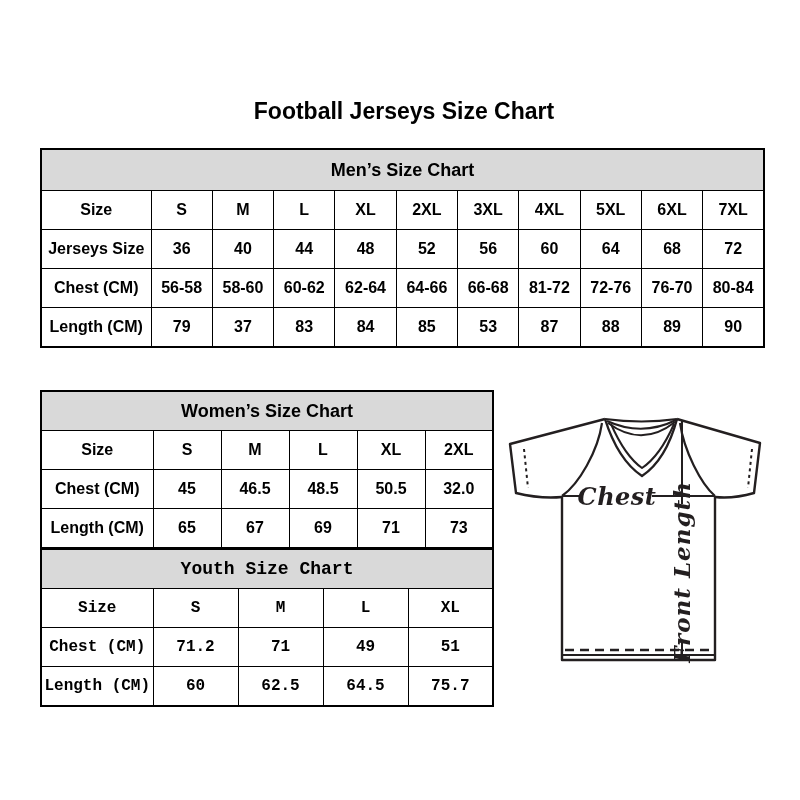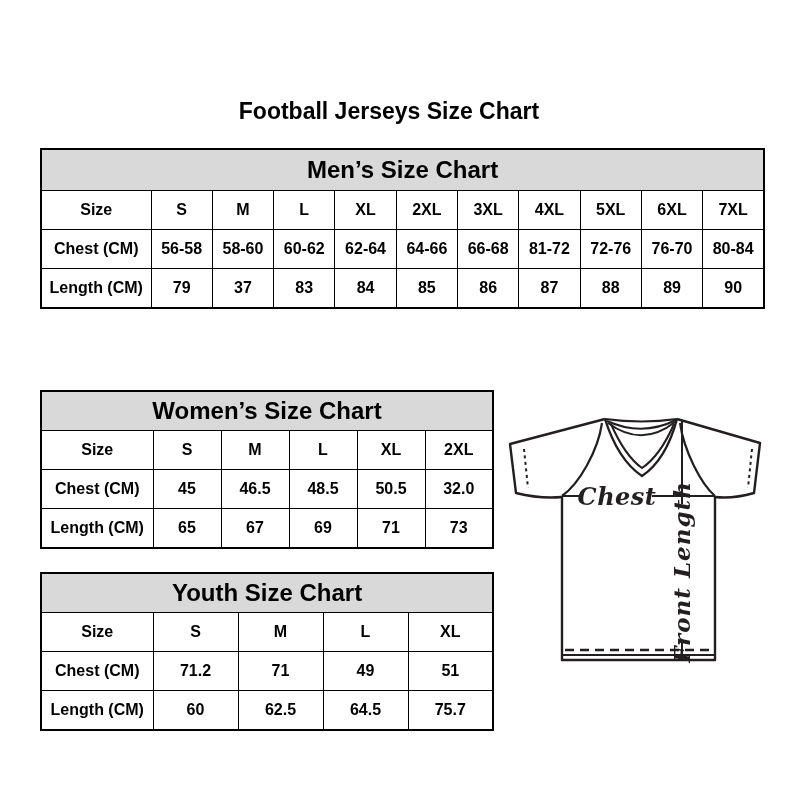--- a/index.html
+++ b/index.html
@@ -2,37 +2,37 @@
 <html><head>
 <meta charset="utf-8">
 <style>
   html,body { margin:0; padding:0; background:#ffffff; }
   .canvas {
     position:relative; width:800px; height:800px; background:#ffffff;
     font-family:"Liberation Sans", sans-serif; color:#000; overflow:hidden;
   }
   .title {
     position:absolute; left:0; top:98px; width:778px; margin:0;
-    text-align:center; font-size:23px; font-weight:bold; color:#000;
+    text-align:center; font-size:23px; font-weight:bold; color:#000;padding-left:15px;
   }
   table.tbl {
     position:absolute; border-collapse:collapse; table-layout:fixed;
     border:2px solid #000; font-weight:bold;
   }
   .tbl th, .tbl td {
     border:1px solid #000; text-align:center; vertical-align:middle;
     padding:0; font-weight:bold; color:#000; overflow:hidden; white-space:nowrap;
   }
-  .tbl tr.section th { background:#d9d9d9; font-size:24px; }
+  .tbl tr.section th { background:#d9d9d9; font-size:18px; }
   .tbl th.rowlabel, .tbl td { font-size:16px; background:#ffffff; }
   .mens   { left:40px; top:148px; width:723px; }
   .mens   tr.section th { height:40px; }
   .mens   td, .mens th.rowlabel { height:38px; }
   .womens { left:40px; top:390px; width:452px; }
-  .youth  { left:40px; top:572px; width:452px; }
+  .youth  { left:40px; top:548px; width:452px;font-family:Liberation Mono, monospace; }
   .womens tr.section th, .youth tr.section th { height:38px; }
   .womens td, .womens th.rowlabel, .youth td, .youth th.rowlabel { height:38px; }
   .jersey { position:absolute; left:505px; top:406px; width:270px; height:262px; }
   .jersey path, .jersey line, .jersey polyline { fill:none; stroke:#231f20; stroke-linecap:butt; stroke-linejoin:round; }
   .jersey text {
     font-family:"DejaVu Serif", serif; font-style:italic; font-weight:bold;
     fill:#231f20; stroke:none;
   }
 </style>
 </head>
@@ -67,40 +67,53 @@
         <td>L</td>
         <td>XL</td>
         <td>2XL</td>
         <td>3XL</td>
         <td>4XL</td>
         <td>5XL</td>
         <td>6XL</td>
         <td>7XL</td>
       </tr>
       <tr>
+        <th class="rowlabel">Jerseys Size</th>
+        <td>36</td>
+        <td>40</td>
+        <td>44</td>
+        <td>48</td>
+        <td>52</td>
+        <td>56</td>
+        <td>60</td>
+        <td>64</td>
+        <td>68</td>
+        <td>72</td>
+      </tr>
+      <tr>
         <th class="rowlabel">Chest (CM)</th>
         <td>56-58</td>
         <td>58-60</td>
         <td>60-62</td>
         <td>62-64</td>
         <td>64-66</td>
         <td>66-68</td>
         <td>81-72</td>
         <td>72-76</td>
         <td>76-70</td>
         <td>80-84</td>
       </tr>
       <tr>
         <th class="rowlabel">Length (CM)</th>
         <td>79</td>
         <td>37</td>
         <td>83</td>
         <td>84</td>
         <td>85</td>
-        <td>86</td>
+        <td>53</td>
         <td>87</td>
         <td>88</td>
         <td>89</td>
         <td>90</td>
       </tr>
     </tbody>
   </table>
 
   <table class="tbl womens">
     <colgroup>

